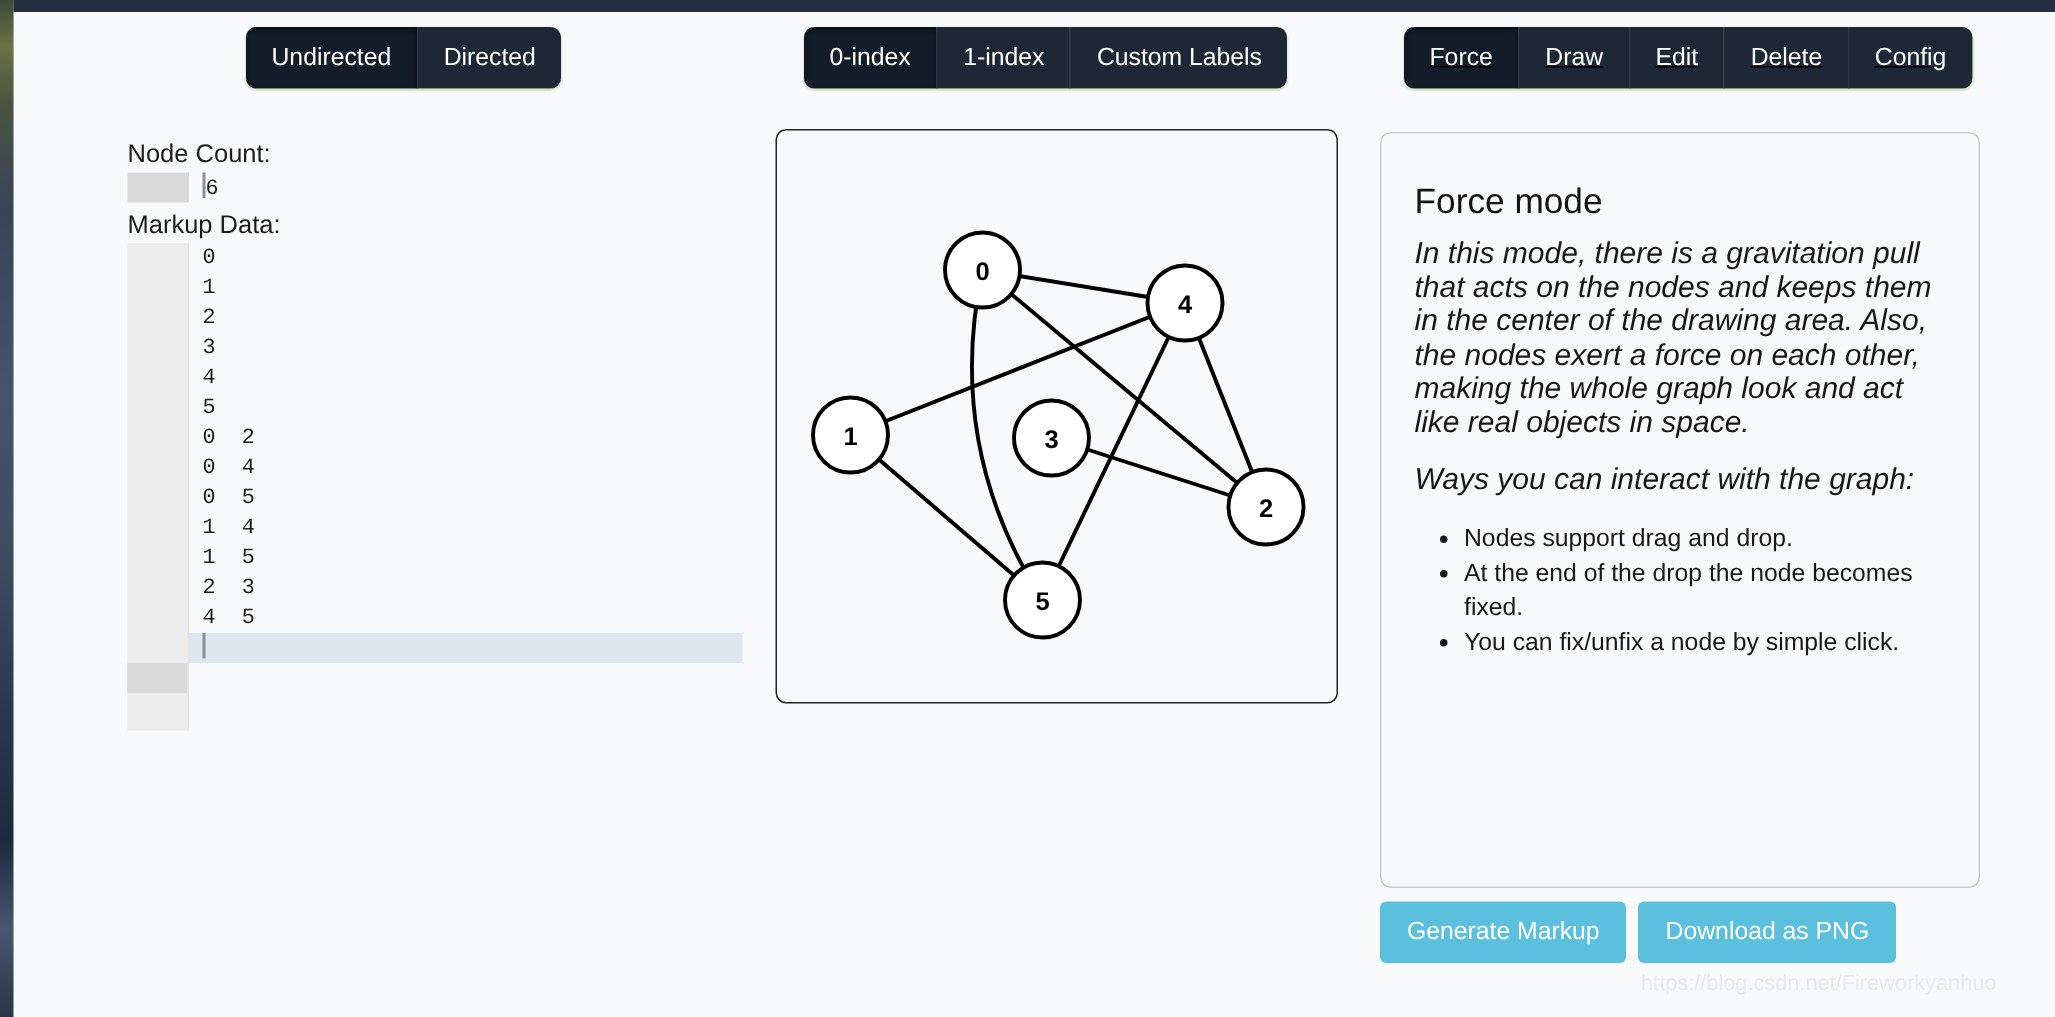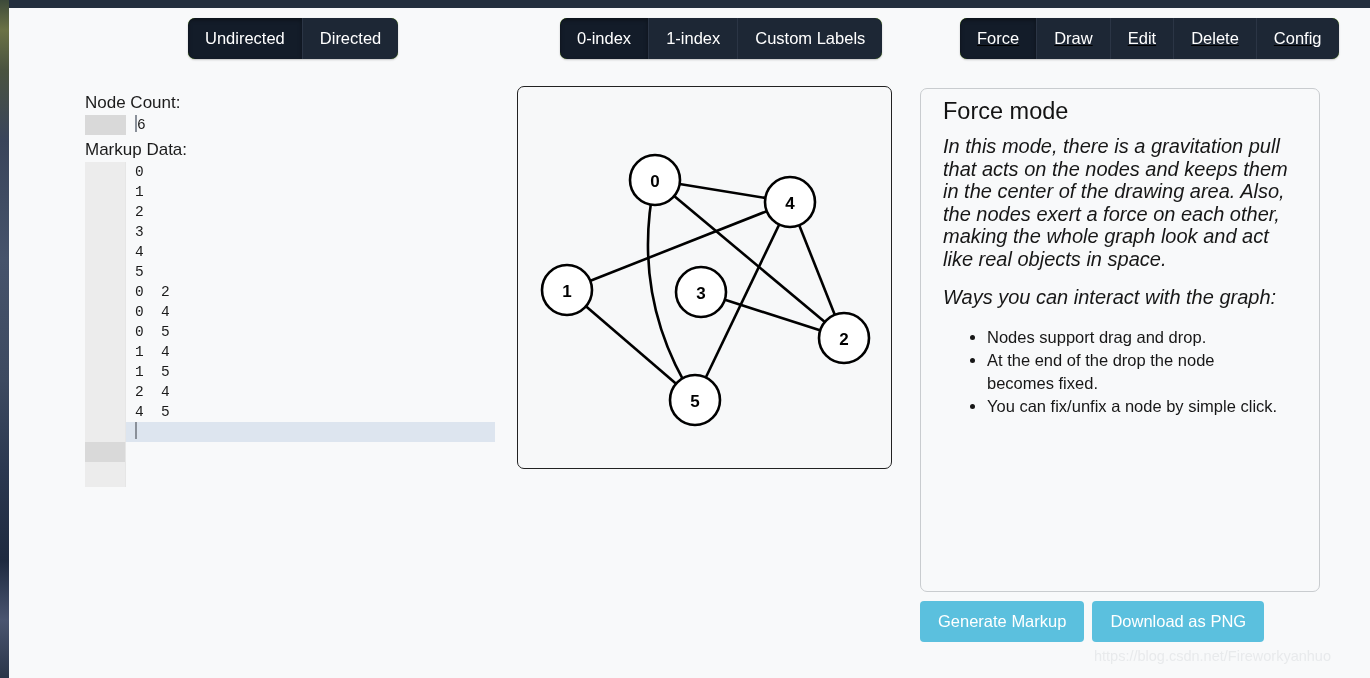--- a/index.html
+++ b/index.html
@@ -37,21 +37,20 @@
   }
 
   
   .btn-group {
     position: absolute;
     display: flex;
     background: #84cc16;
     border-radius: 7px;
     overflow: hidden;
     box-shadow: 0 1px 2px rgba(0,0,0,0.22);
-    margin-left: 24px;
   }
   .btn-group button {
     border: 0;
     background: #1d2735;
     color: #ffffff;
     font-family: "Liberation Sans", sans-serif;
     font-size: 16.5px;
     line-height: 1;
     padding: 12px 17px;
     cursor: pointer;
@@ -141,37 +140,37 @@
   }
 
   
   #info-panel {
     position: absolute;
     left: 911px; top: 88px;
     width: 400px; height: 504px;
     background: #f8f9fa;
     border: 1px solid #c9cccf;
     border-radius: 7px;
-    padding: 9px 22px;
+    padding: 32px 22px;
   }
   #info-panel h2 {
     margin: 0 0 10px 0;
     font-size: 23.5px;
     font-weight: normal;
     color: #131313;
   }
   #info-panel p {
     margin: 0 0 16px 0;
     font-size: 20px;
     line-height: 22.5px;
     color: #171717;
     font-style: italic;
   }
   #info-panel ul {
-    margin: 17px;
+    margin: 6px;
     padding-left: 27px;
   }
   #info-panel li {
     font-size: 16.5px;
     line-height: 22.5px;
     color: #171717;
     margin-bottom: 1px;
   }
 
   
@@ -263,21 +262,21 @@
           <div class="ln"><span>1</span></div>
           <div class="ln"><span>2</span></div>
           <div class="ln"><span>3</span></div>
           <div class="ln"><span>4</span></div>
           <div class="ln"><span>5</span></div>
           <div class="ln"><span>0  2</span></div>
           <div class="ln"><span>0  4</span></div>
           <div class="ln"><span>0  5</span></div>
           <div class="ln"><span>1  4</span></div>
           <div class="ln"><span>1  5</span></div>
-          <div class="ln"><span>2  4</span></div>
+          <div class="ln"><span>2  3</span></div>
           <div class="ln"><span>4  5</span></div>
           <div class="ln active"><span class="caret"></span><span></span></div>
         </div>
     </div>
   </div>
 
   <div id="canvas-box">
     <svg id="graph-svg" width="373" height="381" viewBox="0 0 373 381">
       <g id="edges-layer">
           <line x1="137" y1="93" x2="326" y2="251" class="edge"></line>

